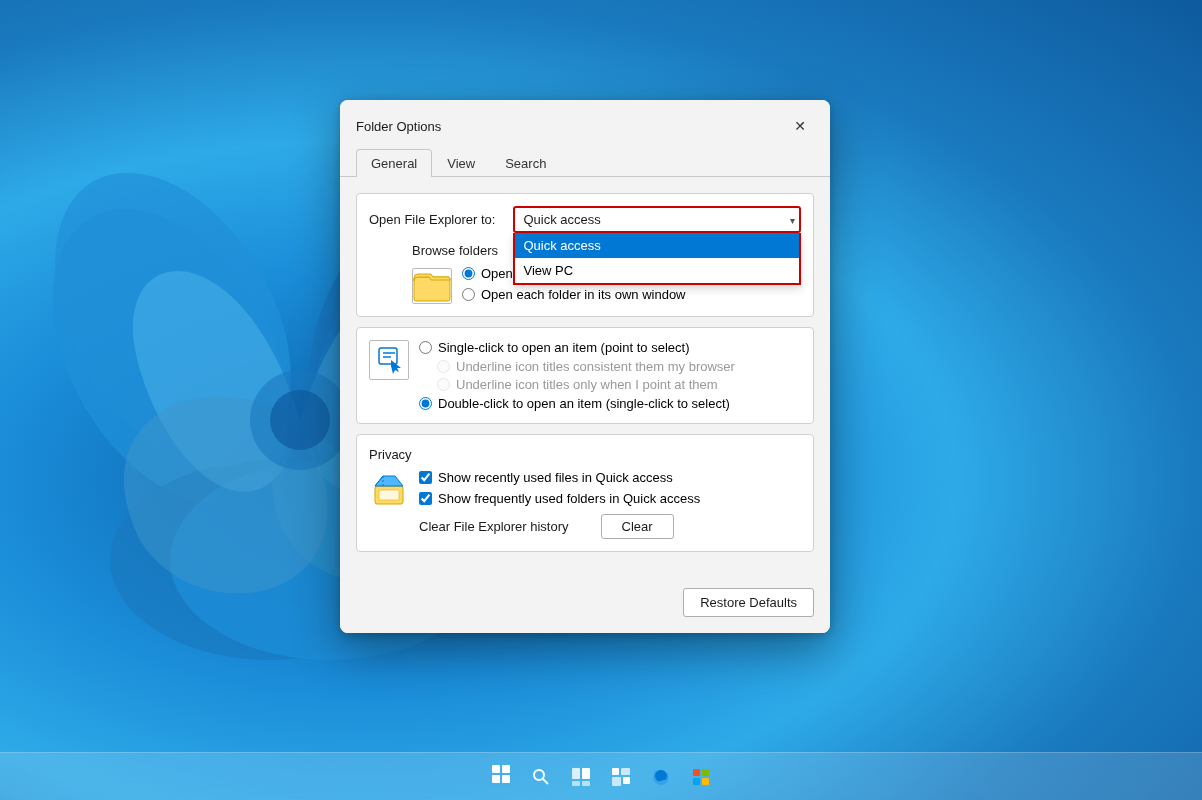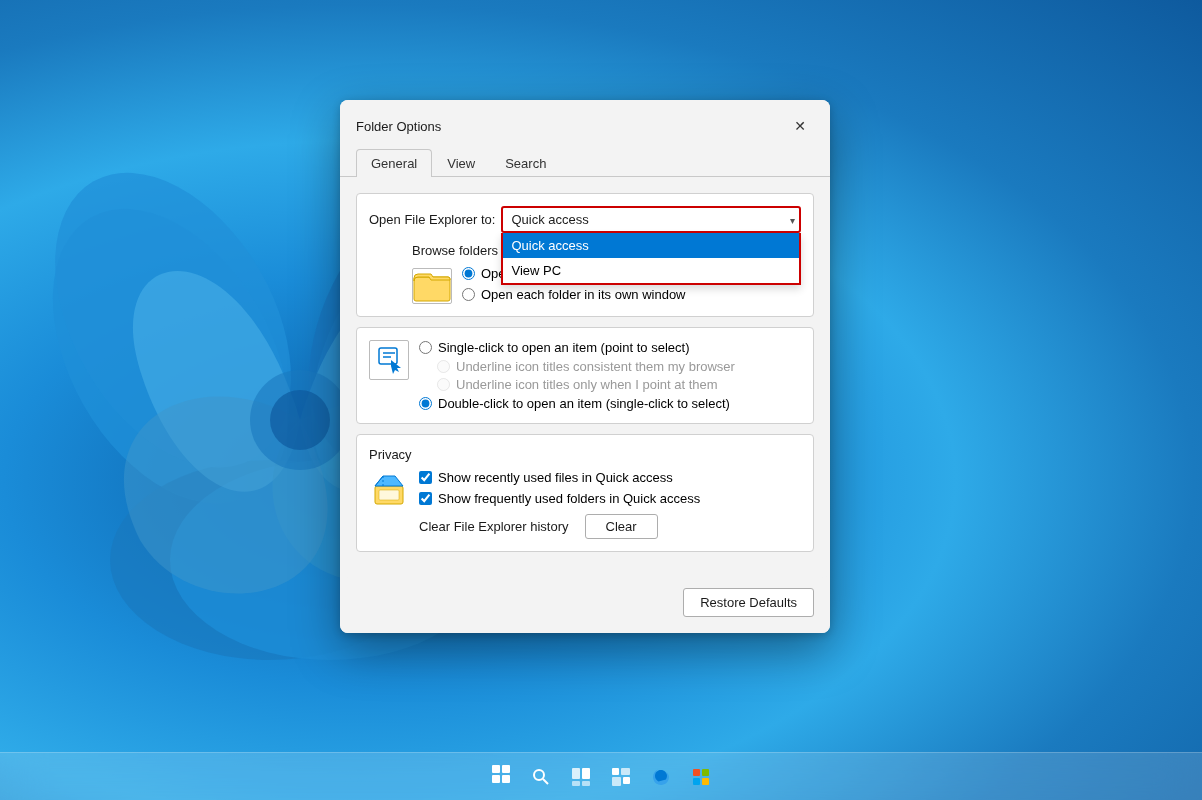--- a/index.html
+++ b/index.html
@@ -137,21 +137,21 @@
       background: white;
       border: 1px solid #d0d0d0;
       border-radius: 4px;
       padding: 12px;
       margin-bottom: 10px;
     }
 
     .open-fe-row {
       display: flex;
       align-items: center;
-      gap: 6px;
+      gap: 18px;
       margin-bottom: 10px;
       position: relative;
     }
 
     .open-fe-label {
       font-size: 13px;
       color: #1a1a1a;
       white-space: nowrap;
     }
 
@@ -327,21 +327,21 @@
     }
 
     .checkbox-item input[type="checkbox"] {
       cursor: pointer;
       accent-color: #0078d4;
     }
 
     .clear-row {
       display: flex;
       align-items: center;
-      gap: 16px;
+      gap: 32px;
       margin-top: 8px;
     }
 
     .clear-label {
       font-size: 13px;
       color: #1a1a1a;
     }
 
     .clear-btn {
       padding: 4px 20px;

